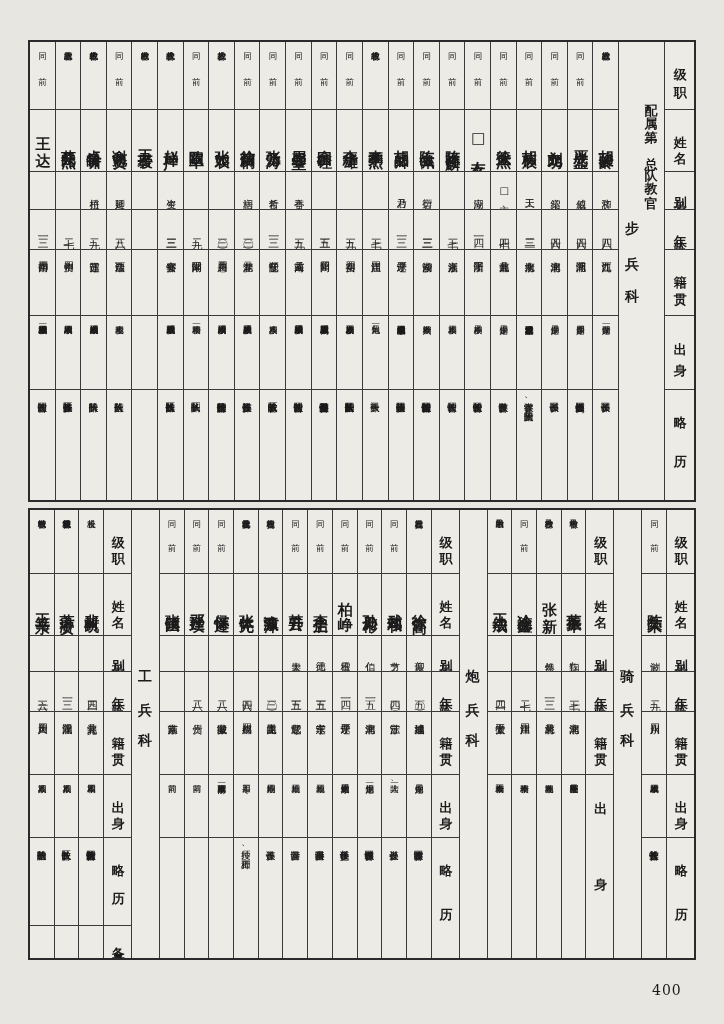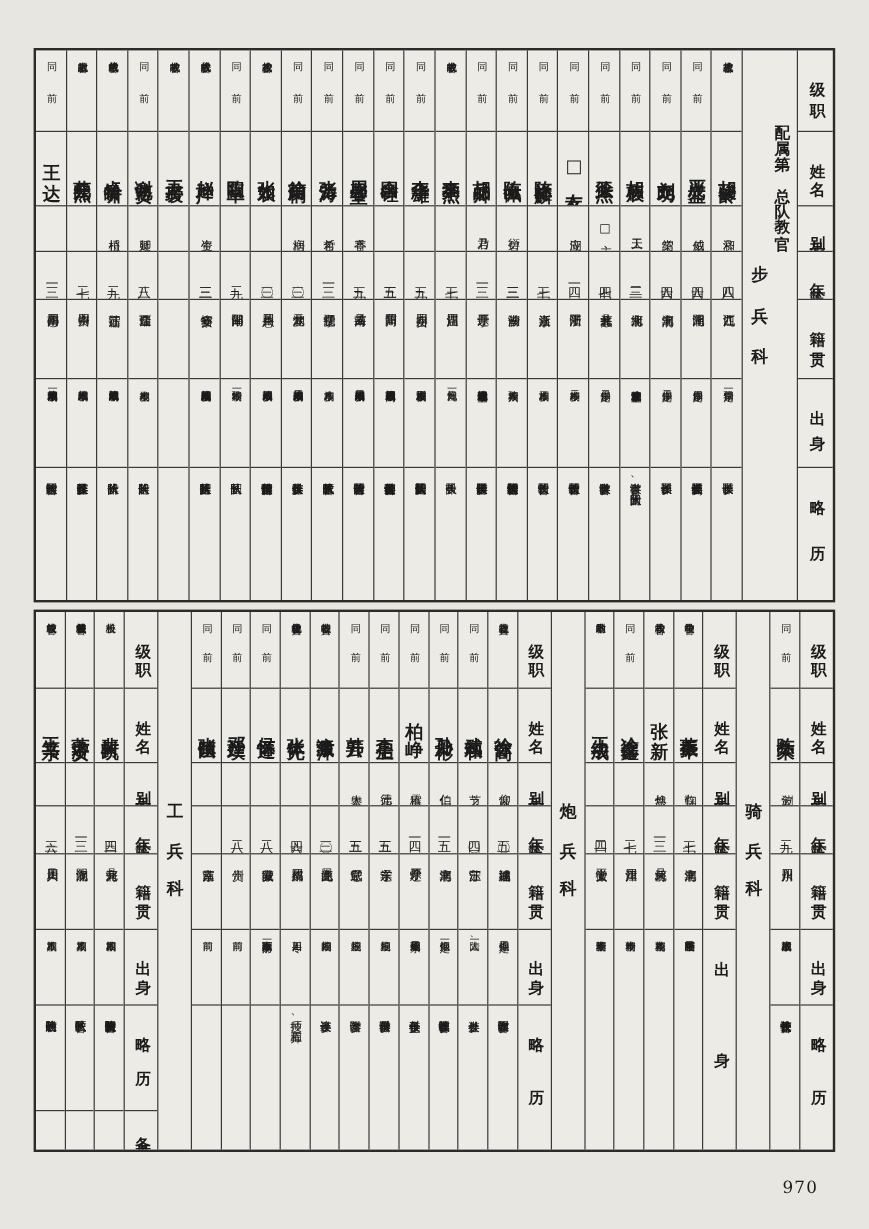--- a/index.html
+++ b/index.html
@@ -63,21 +63,21 @@
   .lbl-top-1{font-size:14px;letter-spacing:34px;margin-top:168px;}
   .lbl-bottom{font-size:14px;letter-spacing:32px;margin-top:148px;}
   .page-number{
     position:absolute;left:652px;top:982px;
     font-size:14px;letter-spacing:1px;
   }
 </style>
 </head>
 <body>
 
-<div class="page-number">970</div>
+<div class="page-number">400</div>
 
 <div class="table-block" style="top: 40px; height: 458px;">
     <div class="col header-col">
       <div class="cell hdr" style="height: 68px;">
         <span class="vtext" style="letter-spacing: 18px;">级职</span>
       </div>
       <div class="cell hdr" style="height: 62px;">
         <span class="vtext" style="letter-spacing: 15px;">姓名</span>
       </div>
       <div class="cell hdr" style="height: 38px;">

